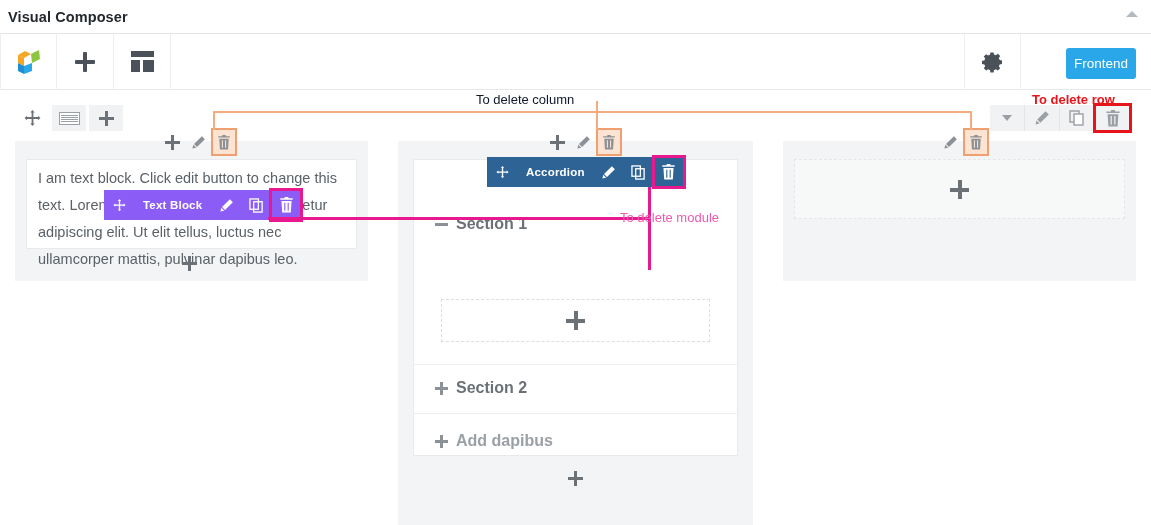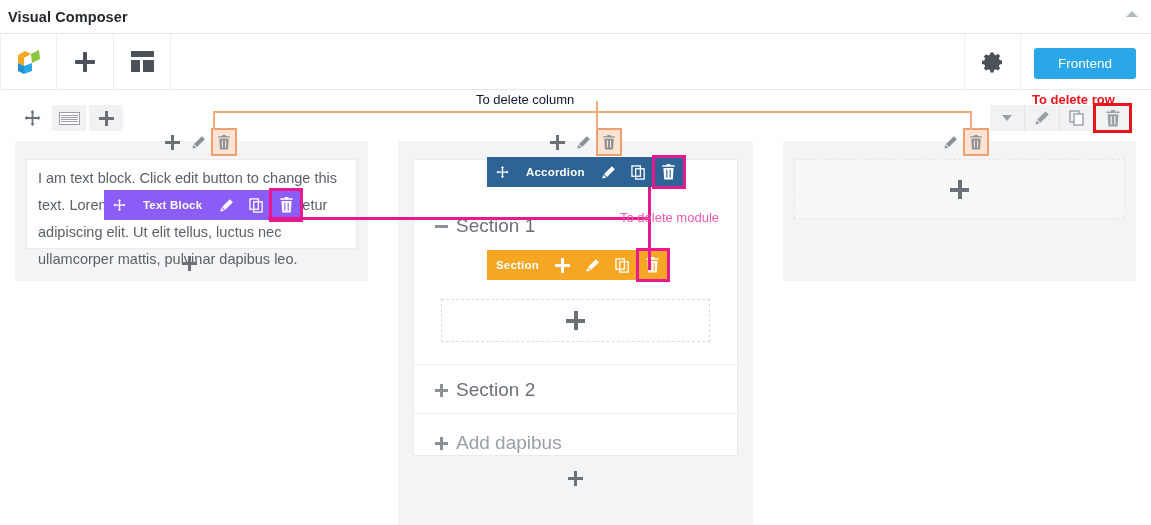--- a/index.html
+++ b/index.html
@@ -59,21 +59,21 @@
   }
 
   .gear-slot {
     position:absolute; right:130px; top:0; width:57px; height:56px;
     display:flex; align-items:center; justify-content:center; cursor:pointer;
     border-left:1px solid #eceef0; border-right:1px solid #eceef0;
   }
   .frontend-btn {
     position:absolute; right:15px; top:14px;
     background:#29a7e8; color:#fff; border:none; border-radius:3px;
-    padding:8px 24px; font-size:13.5px; cursor:pointer;
+    padding:8px 8px; font-size:13.5px; cursor:pointer;
     font-family:"Liberation Sans", sans-serif;
   }
 
   
   .canvas { position:absolute; left:0; top:91px; width:1151px; height:434px; background:#fff; }
 
   
   .rowctl-left { position:absolute; left:15px; top:14px; display:flex; height:26px; }
   .rowctl-left .cell {
     width:34px; height:26px; background:#f1f2f3; display:flex; align-items:center;
@@ -124,21 +124,21 @@
   .modbar .mtxt { padding:0 9px; white-space:nowrap; letter-spacing:.2px;}
   .modbar .mi { width:30px; height:30px; display:flex; align-items:center; justify-content:center; cursor:pointer;}
   .mi.hl-pink { outline:3px solid #e8188f; outline-offset:-1px; z-index:6; }
 
   .bar-green { background:#8b5cf6;justify-content:flex-end; }
   .bar-blue  { background:#2d6395; }
   .bar-amber { background:#f5a623; }
 
   
   .acc-wrap { position:absolute; background:#fff; border:1px solid #e8eaec; }
-  .acc-sec-title { font-size:19px; color:#6b7177; display:flex; align-items:center; }
+  .acc-sec-title { font-size:16px; color:#6b7177; display:flex; align-items:center;font-weight:bold; }
   .acc-divider { border-top:1px solid #eceef0; }
 
   .empty-drop {
     border:1px dashed #dcdfe2; background:#fff;
     display:flex; align-items:center; justify-content:center;
   }
 
   .plus-lg { position:relative; width:19px; height:19px; }
   .plus-lg::before, .plus-lg::after { content:""; position:absolute; background:#6b7177; }
   .plus-lg::before { left:8px; top:0; width:4px; height:19px; }
@@ -345,45 +345,20 @@
           <path fill="#fff" d="M6 0h4v1.4h4.6v1.5H1.4V1.4H6zM2.6 4.2h10.8l-.8 12.2H3.4zM5.6 6v8.6h1.2V6zm3.6 0v8.6h1.2V6z"></path>
         </svg>
       </div>
     </div>
 
     <div class="acc-sec-title" style="position:absolute;left:435px;top:124px;">
       <div class="minus-tiny"></div>
       <span>Section 1</span>
     </div>
 
-    <div class="modbar bar-amber" style="left:487px; top:159px;">
-      <span class="mtxt">Section</span>
-      <div class="mi">
-        <svg width="15" height="15" viewBox="0 0 15 15">
-          <rect x="6" y="0" width="3" height="15" fill="#fff"></rect>
-            <rect x="0" y="6" width="15" height="3" fill="#fff"></rect>
-        </svg>
-      </div>
-      <div class="mi">
-        <svg width="15" height="15" viewBox="0 0 16 16">
-          <path fill="#fff" d="M11.6 1.2l3.2 3.2-8.4 8.4-3.2-3.2zM2.4 10.4l3.2 3.2-4.1.9z"></path>
-        </svg>
-      </div>
-      <div class="mi">
-        <svg width="15" height="15" viewBox="0 0 16 16">
-          <rect x="1" y="1" width="9" height="11" fill="none" stroke="#fff" stroke-width="1.4"></rect>
-          <rect x="5" y="4" width="9" height="11" fill="none" stroke="#fff" stroke-width="1.4"></rect>
-        </svg>
-      </div>
-      <div class="mi hl-pink">
-        <svg width="15" height="16" viewBox="0 0 16 17">
-          <path fill="#fff" d="M6 0h4v1.4h4.6v1.5H1.4V1.4H6zM2.6 4.2h10.8l-.8 12.2H3.4zM5.6 6v8.6h1.2V6zm3.6 0v8.6h1.2V6z"></path>
-        </svg>
-      </div>
-    </div>
 
     <div class="empty-drop" style="position:absolute;left:441px;top:208px;width:269px;height:43px;">
       <div class="plus-lg"></div>
     </div>
 
     <div class="acc-divider" style="position:absolute;left:413px;top:273px;width:325px;"></div>
     <div class="acc-sec-title" style="position:absolute;left:435px;top:288px;">
       <div class="plus-tiny"></div>
       <span>Section 2</span>
     </div>

